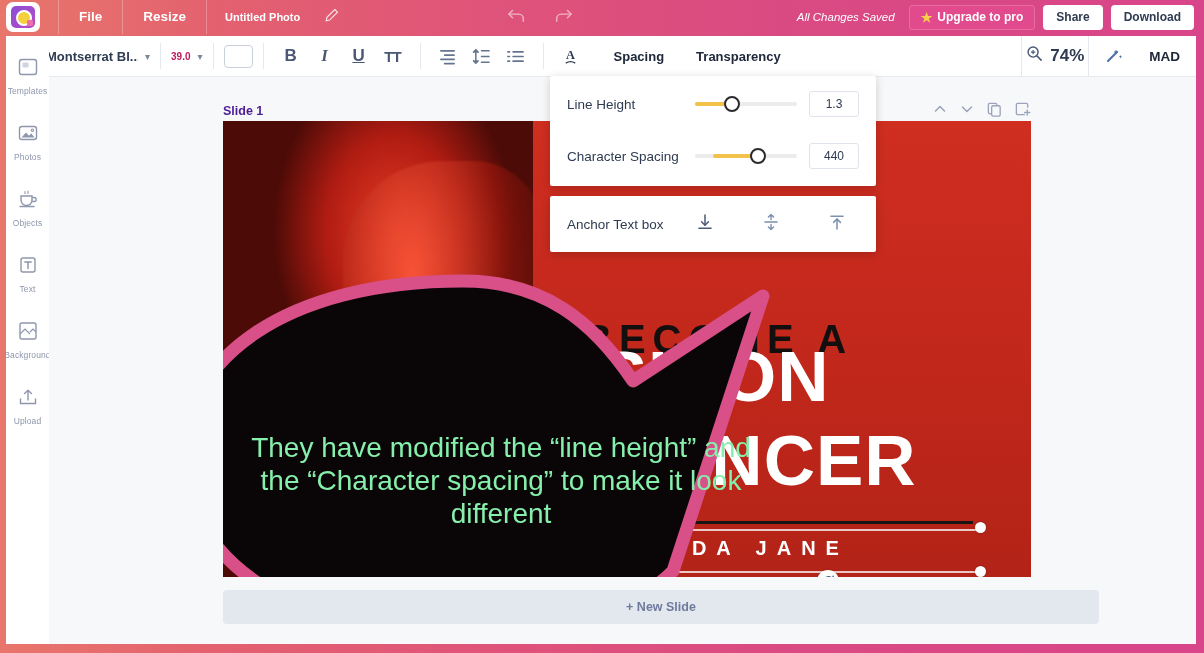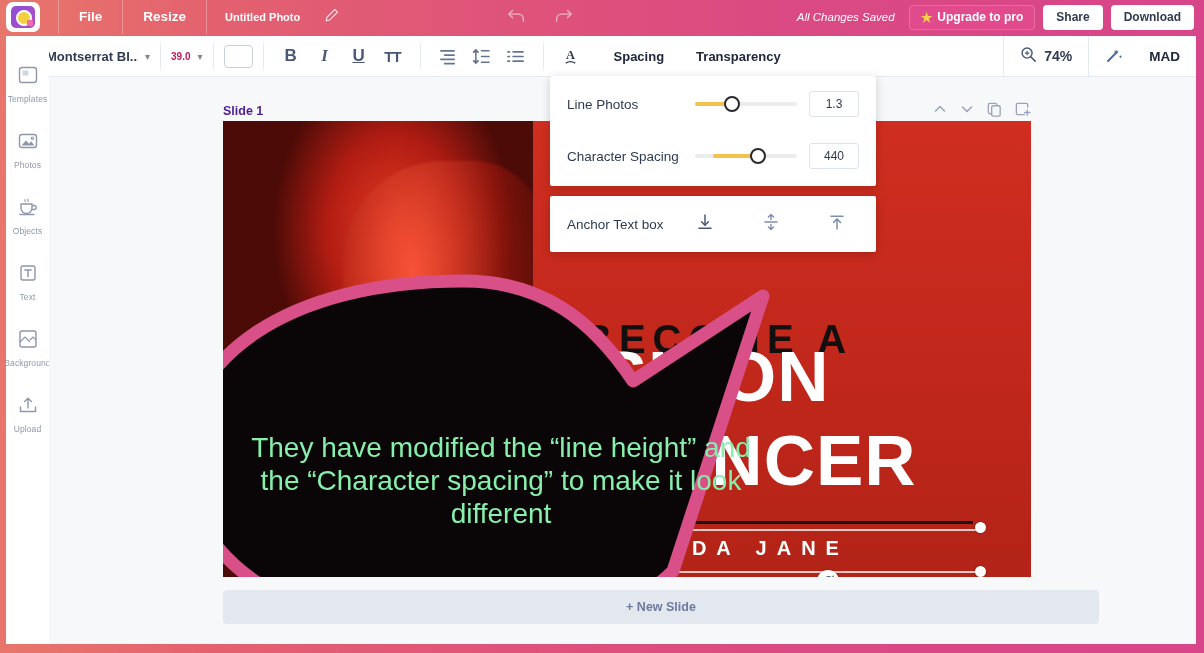--- a/index.html
+++ b/index.html
@@ -95,34 +95,34 @@
     color: #4a5875; font-size: 17px; font-weight: bold;
   }
   .t-btn.italic { font-style: italic; font-family: "Liberation Serif", serif; }
   .t-btn.under { text-decoration: underline; }
   .t-btn.tt { font-size: 15px; letter-spacing: -1px; }
   .tool-link {
     font-size: 13px; font-weight: bold; color: #20293c; padding: 0 16px; white-space: nowrap;
   }
   .zoomctl {
     display: flex; align-items: center; gap: 7px;
-    font-size: 14px; font-weight: bold; color: #2f3b52;
-    padding: 0 16px; height: 41px; border-left: 1px solid #e4e8ef;
+    font-size: 17px; font-weight: bold; color: #2f3b52;
+    padding: 0 4px; height: 41px; border-left: 1px solid #e4e8ef;
   }
   .madctl {
     display: flex; align-items: center; gap: 26px;
     font-size: 13.5px; font-weight: bold; color: #20293c;
     padding: 0 16px; height: 41px; border-left: 1px solid #e4e8ef;
   }
 
   
   .sidebar {
     position: absolute; left: 6px; top: 36px; width: 43px; height: 608px;
     background: #ffffff; display: flex; flex-direction: column;
-    align-items: center; padding-top: 28px;
+    align-items: center; padding-top: 20px;
   }
   .sb-item {
     width: 43px; display: flex; flex-direction: column; align-items: center;
     margin-bottom: 26px;
   }
   .sb-ico { margin-bottom: 4px; }
   .sb-lbl { font-size: 8.5px; color: #8e97ab; letter-spacing: .1px; }
 
   
   .editor {
@@ -520,21 +520,21 @@
 
     </div>
 
     <div class="newslide">+ New Slide</div>
   </div>
 
   <div class="popup">
     <div class="popup-a">
 
       <div class="prow">
-        <span class="plabel">Line Photos</span>
+        <span class="plabel">Line Height</span>
         <span class="slider">
           <span class="track"></span>
           <span class="fill" id="lh-fill" style="left: 0%; width: 36%; background: rgb(243, 194, 75);"></span>
           <span class="knob" id="lh-knob" style="left: calc(36% - 8px);"></span>
         </span>
         <span class="pval">1.3</span>
       </div>
 
       <div class="prow second">
         <span class="plabel">Character Spacing</span>

